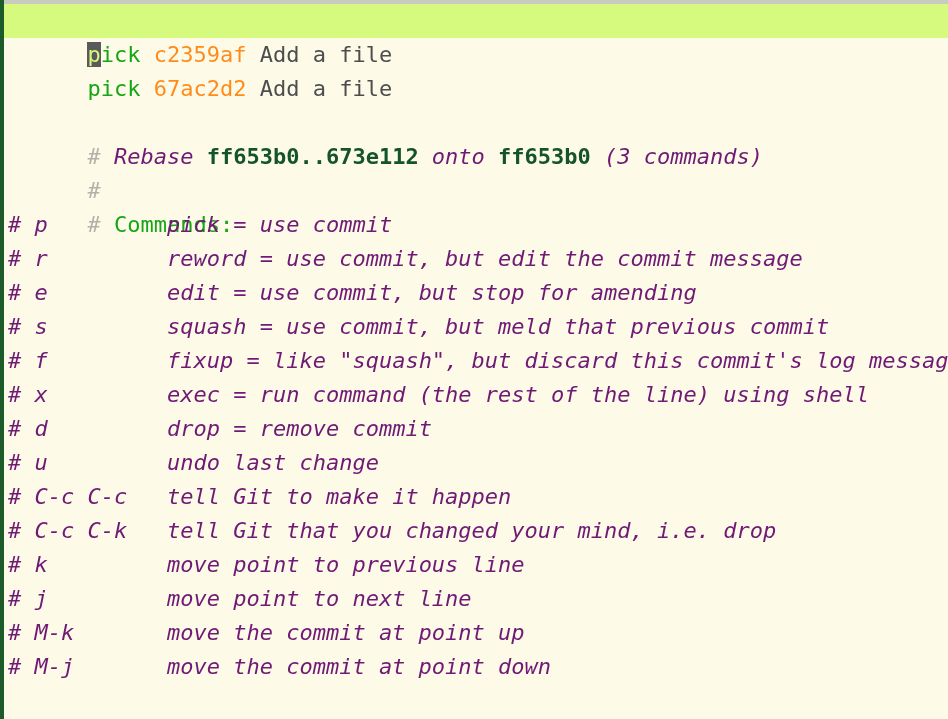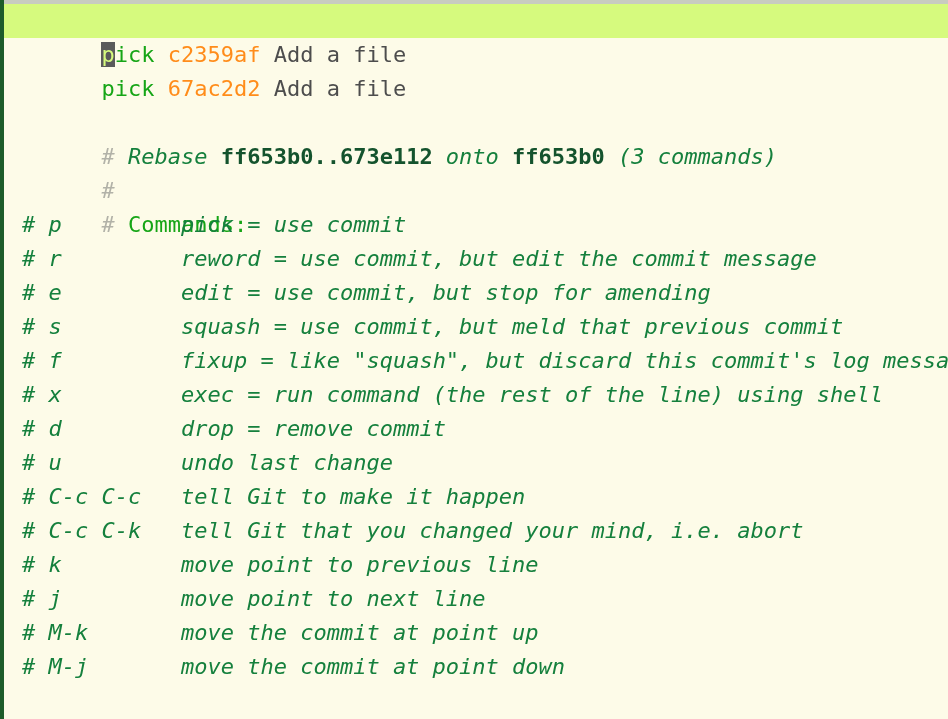--- a/index.html
+++ b/index.html
@@ -42,34 +42,34 @@
     position: absolute;
     top: 4px;
     left: 0;
     width: 948px;
   }
   .line {
     position: relative;
     height: 34px;
     line-height: 34px;
     white-space: pre;
-    padding-left: 22px;
+    padding-left: 8px;
     box-sizing: border-box;
   }
   .line.highlight {
     background: #d6fa7e;
   }
   .line.blank {
     height: 34px;
   }
   
   .tok-action   { color: #16a516; }
   .tok-hash     { color: #ff8c1a; }
   .tok-subject  { color: #4d4d4d; }
-  .tok-comment  { color: #15803d; font-style: italic; }
+  .tok-comment  { color: #701a75; font-style: italic; }
   .tok-hash-bold{ color: #14532d; font-weight: bold; font-style: normal; }
   .tok-heading  { color: #16a516; font-weight: normal; font-style: normal; }
   .tok-hashmark { color: #b2b2a8; font-style: italic; }
   
   .cursor-block {
     background: #5a5a5a;
     color: #d6fa7e;
   }
 </style>
 </head>
@@ -108,21 +108,21 @@
     <div id="command-rows">
         <div class="line"><span class="tok-comment"># p</span><span class="tok-comment">         </span><span class="tok-comment">pick = use commit</span></div>
         <div class="line"><span class="tok-comment"># r</span><span class="tok-comment">         </span><span class="tok-comment">reword = use commit, but edit the commit message</span></div>
         <div class="line"><span class="tok-comment"># e</span><span class="tok-comment">         </span><span class="tok-comment">edit = use commit, but stop for amending</span></div>
         <div class="line"><span class="tok-comment"># s</span><span class="tok-comment">         </span><span class="tok-comment">squash = use commit, but meld that previous commit</span></div>
         <div class="line"><span class="tok-comment"># f</span><span class="tok-comment">         </span><span class="tok-comment">fixup = like "squash", but discard this commit's log message</span></div>
         <div class="line"><span class="tok-comment"># x</span><span class="tok-comment">         </span><span class="tok-comment">exec = run command (the rest of the line) using shell</span></div>
         <div class="line"><span class="tok-comment"># d</span><span class="tok-comment">         </span><span class="tok-comment">drop = remove commit</span></div>
         <div class="line"><span class="tok-comment"># u</span><span class="tok-comment">         </span><span class="tok-comment">undo last change</span></div>
         <div class="line"><span class="tok-comment"># C-c C-c</span><span class="tok-comment">   </span><span class="tok-comment">tell Git to make it happen</span></div>
-        <div class="line"><span class="tok-comment"># C-c C-k</span><span class="tok-comment">   </span><span class="tok-comment">tell Git that you changed your mind, i.e. abort</span></div>
+        <div class="line"><span class="tok-comment"># C-c C-k</span><span class="tok-comment">   </span><span class="tok-comment">tell Git that you changed your mind, i.e. drop</span></div>
         <div class="line"><span class="tok-comment"># k</span><span class="tok-comment">         </span><span class="tok-comment">move point to previous line</span></div>
         <div class="line"><span class="tok-comment"># j</span><span class="tok-comment">         </span><span class="tok-comment">move point to next line</span></div>
         <div class="line"><span class="tok-comment"># M-k</span><span class="tok-comment">       </span><span class="tok-comment">move the commit at point up</span></div>
         <div class="line"><span class="tok-comment"># M-j</span><span class="tok-comment">       </span><span class="tok-comment">move the commit at point down</span></div>
       </div>
 
   </div>
 </div>
 
 </body></html>

